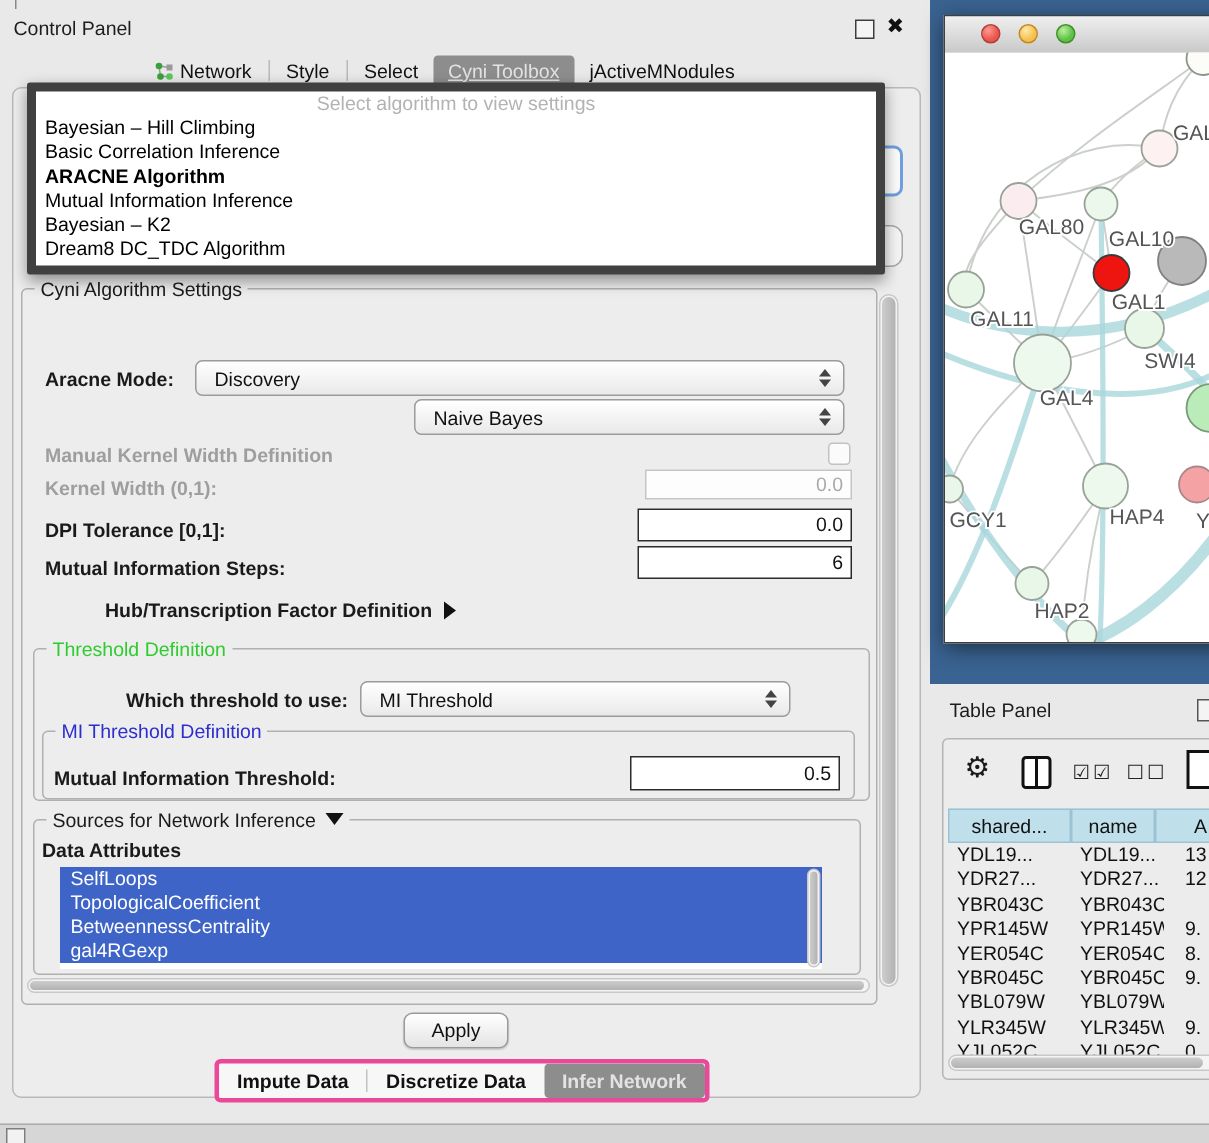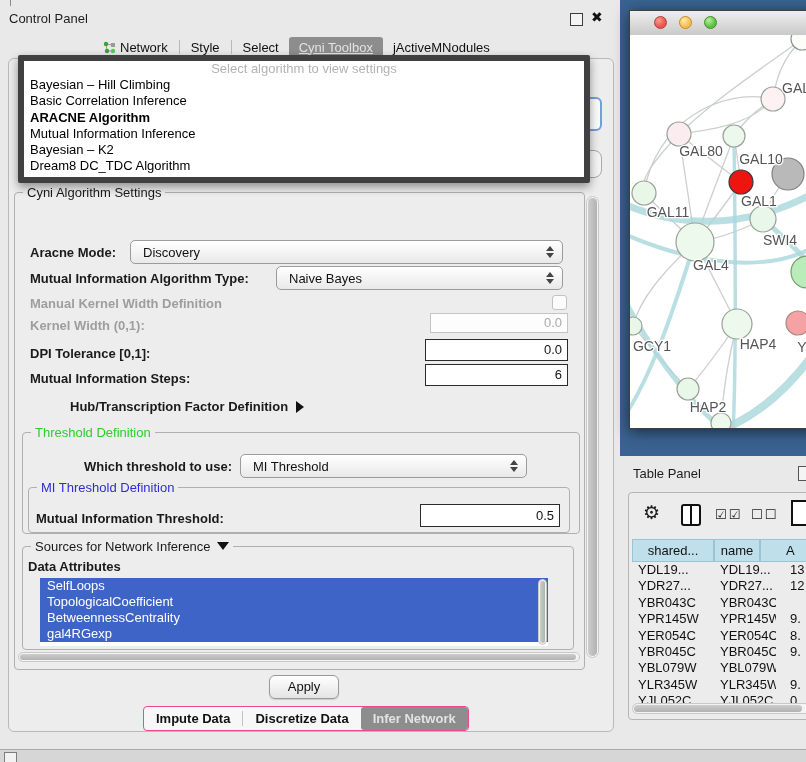--- a/index.html
+++ b/index.html
@@ -48,21 +48,21 @@
   
   .vsb{position:absolute;background:#f4f4f4;border:1px solid #c8c8c8;border-radius:7px;box-sizing:border-box;}
   .vsb .thumb{position:absolute;left:1px;right:1px;top:1px;bottom:1px;background:linear-gradient(90deg,#cdcdcd,#b2b2b2);border-radius:6px;}
   .hsb{position:absolute;background:#f4f4f4;border:1px solid #c8c8c8;border-radius:6px;box-sizing:border-box;}
   .hsb .thumb{position:absolute;top:1px;bottom:1px;left:1px;background:linear-gradient(#cdcdcd,#b2b2b2);border-radius:5px;}
   
   .srclist{position:absolute;background:#fff;overflow:hidden;}
   .srcitem{height:16px;line-height:16px;background:#3e64c8;color:#fff;font-size:13px;padding-left:7px;}
   
   .apply-btn{position:absolute;left:269px;top:675px;width:68px;height:22px;border:1px solid #9a9a9a;border-radius:6px;background:linear-gradient(#ffffff,#e4e4e4);font-size:13px;color:#111;text-align:center;line-height:21px;box-shadow:0 1px 1px rgba(0,0,0,.15);}
-  .btabs{left:143px;top:706px;height:23px;display:flex;align-items:stretch;background:#f7f7f7;border:1px solid #ec4899;border-radius:4px;font-size:13px;font-weight:bold;color:#111;overflow:hidden;}
+  .btabs{left:143px;top:706px;height:23px;display:flex;align-items:stretch;background:#f7f7f7;border:3px solid #ec4899;border-radius:4px;font-size:13px;font-weight:bold;color:#111;overflow:hidden;}
   .btab{padding:3px 12px;display:flex;align-items:center;}
   .btab.sel{background:#8d8d8d;color:#e3e3e3;border-radius:3px;}
   .btabsep{width:1px;background:#c2c2c2;margin:4px 0;}
   
   .net-bg{left:620px;top:0;width:186px;height:456px;background:#3a6391;}
   .net-window{left:629px;top:10px;width:200px;height:419px;background:#fff;border:1px solid #3f3f3f;box-shadow:0 3px 14px rgba(0,0,0,.55);box-sizing:border-box;}
   .net-titlebar{position:absolute;left:0;top:0;right:0;height:24px;background:linear-gradient(#efefef,#c9c9c9);border-bottom:1px solid #8e8e8e;}
   .light{position:absolute;top:5px;width:13px;height:13px;border-radius:50%;box-sizing:border-box;}
   .light.red{left:24px;background:radial-gradient(circle at 35% 30%,#ff9a90,#e9564f 60%);border:1px solid #b33c35;}
   .light.yellow{left:49px;background:radial-gradient(circle at 35% 30%,#ffe9a8,#f5bf4f 60%);border:1px solid #c08a22;}
@@ -134,21 +134,20 @@
     </div>
 
   <span class="lbl" style="left:30px;top:245px;">Aracne Mode:</span>
   <div class="combo" style="left:130px;top:240px;width:433px;">
     <span class="combo-text">Discovery</span>
     <span class="combo-arrows">
         <span class="tri-up"></span>
         <span class="tri-dn"></span>
       </span>
   </div>
-  <span class="lbl" style="left:30px;top:271px;">Mutual Information Algorithm Type:</span>
   <div class="combo" style="left:276px;top:266px;width:287px;">
     <span class="combo-text">Naive Bayes</span>
     <span class="combo-arrows">
         <span class="tri-up"></span>
         <span class="tri-dn"></span>
       </span>
   </div>
   <span class="lbl dis" style="left:30px;top:296px;">Manual Kernel Width Definition</span>
   <div class="checkbox" style="left:552px;top:295px;"></div>
   <span class="lbl dis" style="left:30px;top:318px;">Kernel Width (0,1):</span>
@@ -283,21 +282,21 @@
   <div class="abs tp-partial-icon"></div>
   <div class="abs tp-body">
     <span class="gear-icon">⚙</span>
     <span class="cols-icon"></span>
     <span class="chk-icon" style="left:86px;">☑☑</span>
     <span class="chk-icon" style="left:122px;">☐☐</span>
     <span class="file-icon"></span>
     <div class="tbl" id="nodeTable">
         <div class="tbl-head">
           <div class="tbl-hc" style="width: 82px;">shared...</div>
-          <div class="tbl-hc" style="width: 46px;">name</div>
+          <div class="tbl-hc" style="width: 56px;">name</div>
           <div class="tbl-hc" style="width: 110px; justify-content: flex-start; padding-left: 25px; box-sizing: border-box;">A</div>
         </div>
         <div class="tbl-row">
           <div class="tbl-c" style="width: 82px; padding-left: 6px; box-sizing: border-box;">YDL19...</div>
           <div class="tbl-c" style="width: 62px; padding-left: 6px; box-sizing: border-box;">YDL19...</div>
           <div class="tbl-c" style="width: 110px; padding-left: 14px; box-sizing: border-box;">13</div>
         </div>
         <div class="tbl-row">
           <div class="tbl-c" style="width: 82px; padding-left: 6px; box-sizing: border-box;">YDR27...</div>
           <div class="tbl-c" style="width: 62px; padding-left: 6px; box-sizing: border-box;">YDR27...</div>

